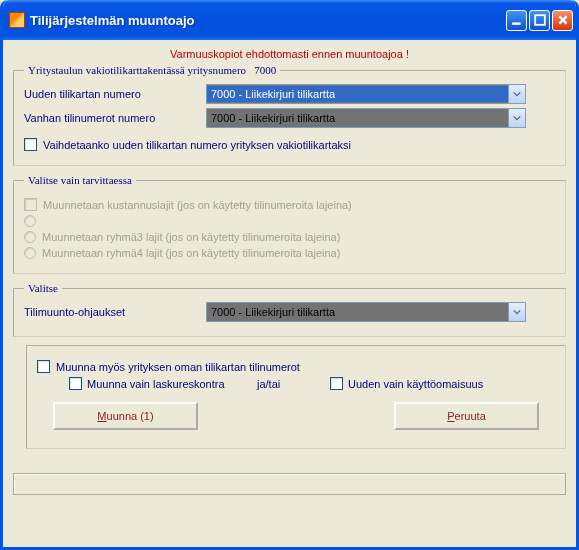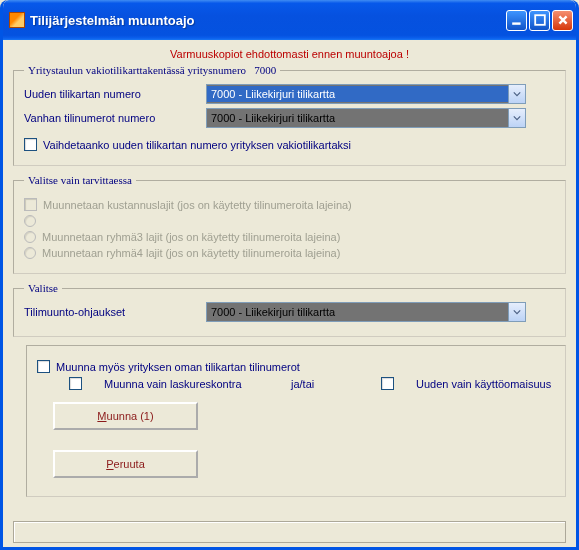--- a/index.html
+++ b/index.html
@@ -106,21 +106,20 @@
     border: 1px solid #bbb; background: #ece9d8;
     box-shadow: inset 1px 1px 1px rgba(0,0,0,0.1);
   }
   .cb-text { color: #000080; }
   .cb-text.disabled { color: #a0a092; }
   .btns-row {
     display: flex;
     justify-content: space-between;
     gap: 20px;
     padding: 8px 16px 4px 16px;
-    flex-direction: column;
   }
   .btn {
     width: 145px; height: 28px;
     border: 2px outset #fff;
     background: #ece9d8;
     display:flex; align-items:center; justify-content:center;
     color: #8b1a1a;
     font-size: 11px;
     font-family: Tahoma, sans-serif;
   }
@@ -237,21 +236,21 @@
           </div>
         </div>
       </div>
     </fieldset>
 
     <div class="section-plain">
       <div class="cb-row">
         <div class="cb"></div>
         <div class="cb-text">Muunna myös yrityksen oman tilikartan tilinumerot</div>
       </div>
-      <div class="cb-row" style="gap:22px;padding-left:32px;">
+      <div class="cb-row" style="gap:5px;padding-left:32px;">
         <div class="cb"></div>
         <div class="cb-text" style="width:165px;">Muunna vain laskureskontra</div>
         <div class="cb-text" style="width:68px;">ja/tai</div>
         <div class="cb"></div>
         <div class="cb-text">Uuden vain käyttöomaisuus</div>
       </div>
 
       <div class="btns-row">
         <button class="btn">
           <span><span class="u">M</span><span>uunna (1)</span></span>

